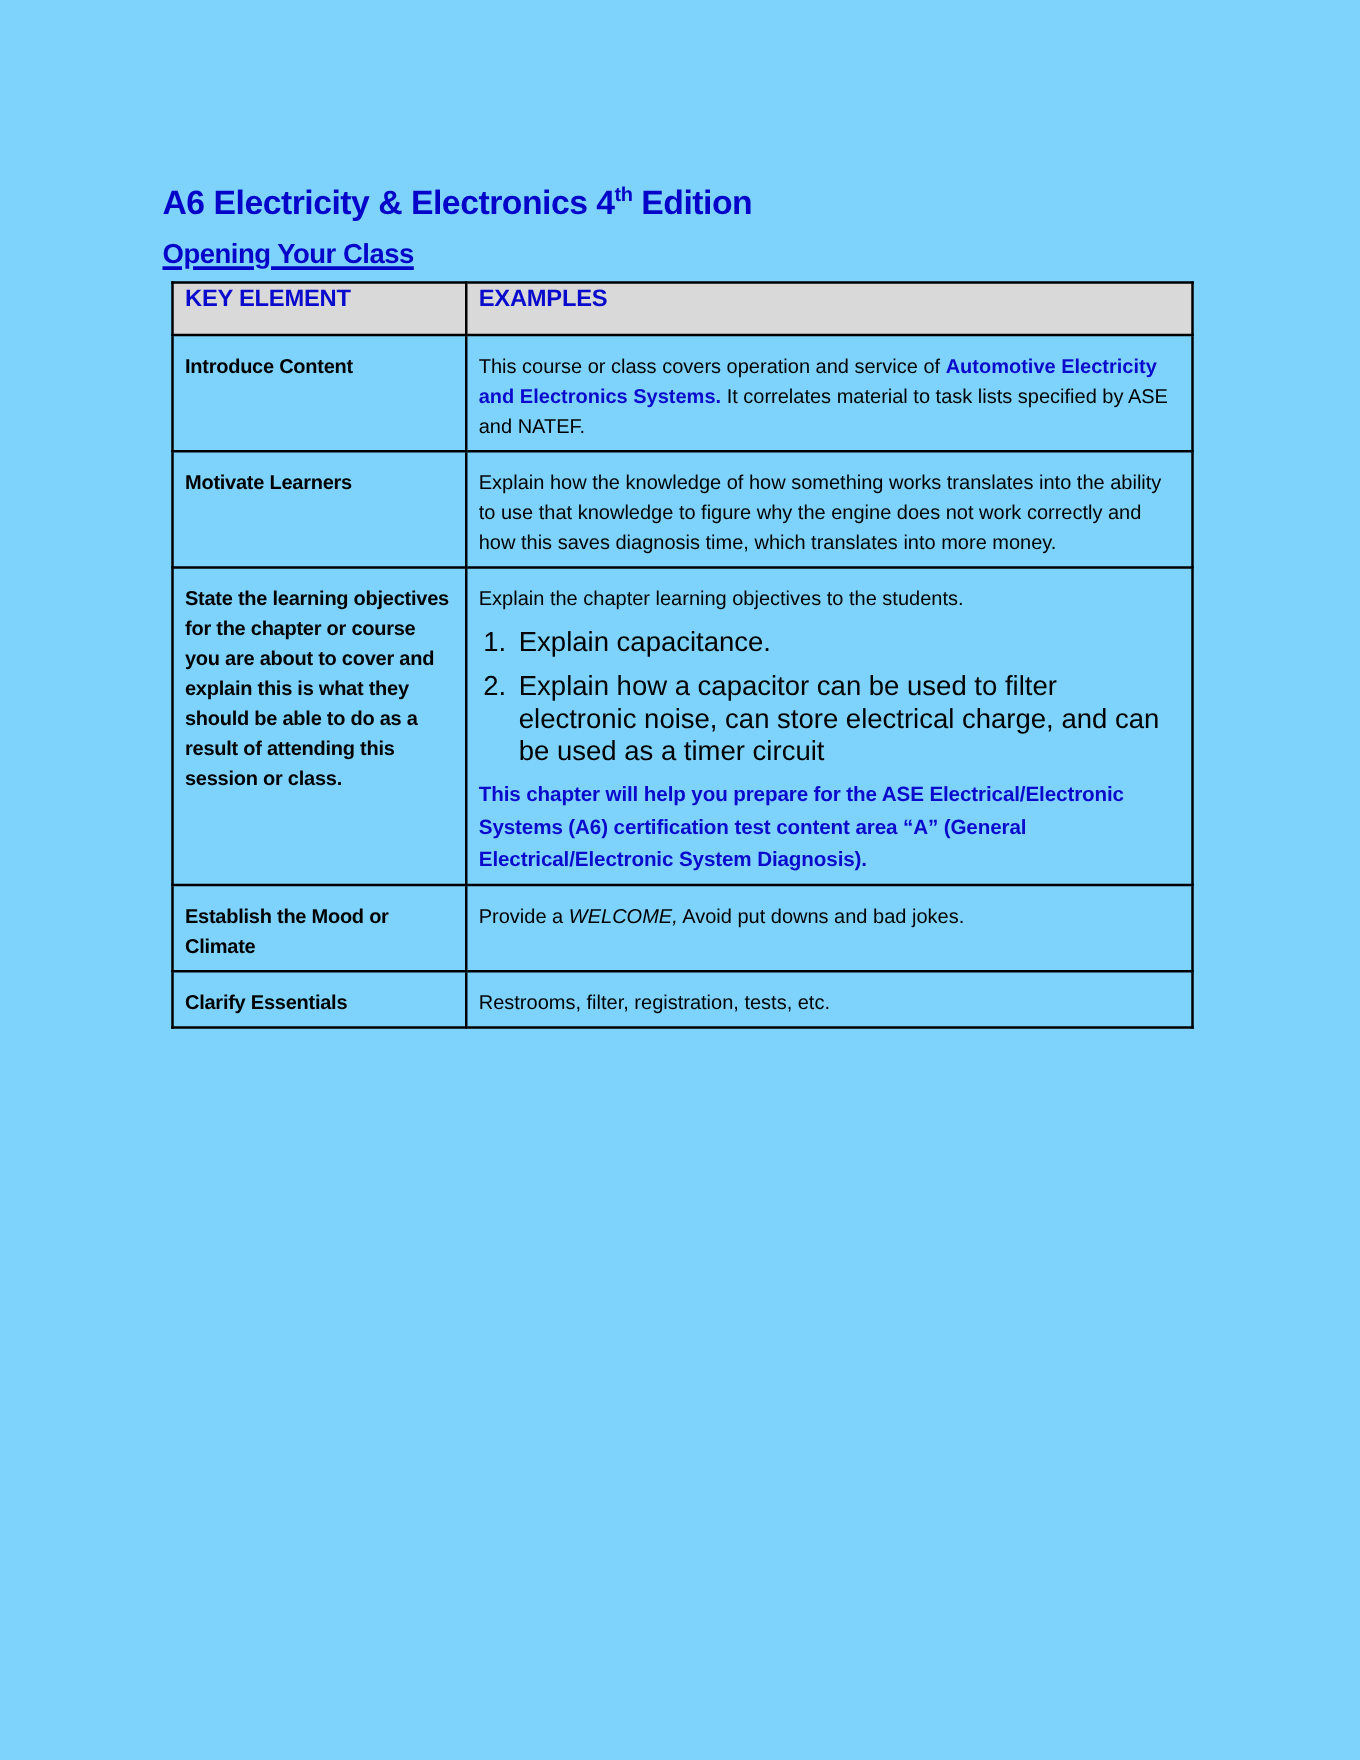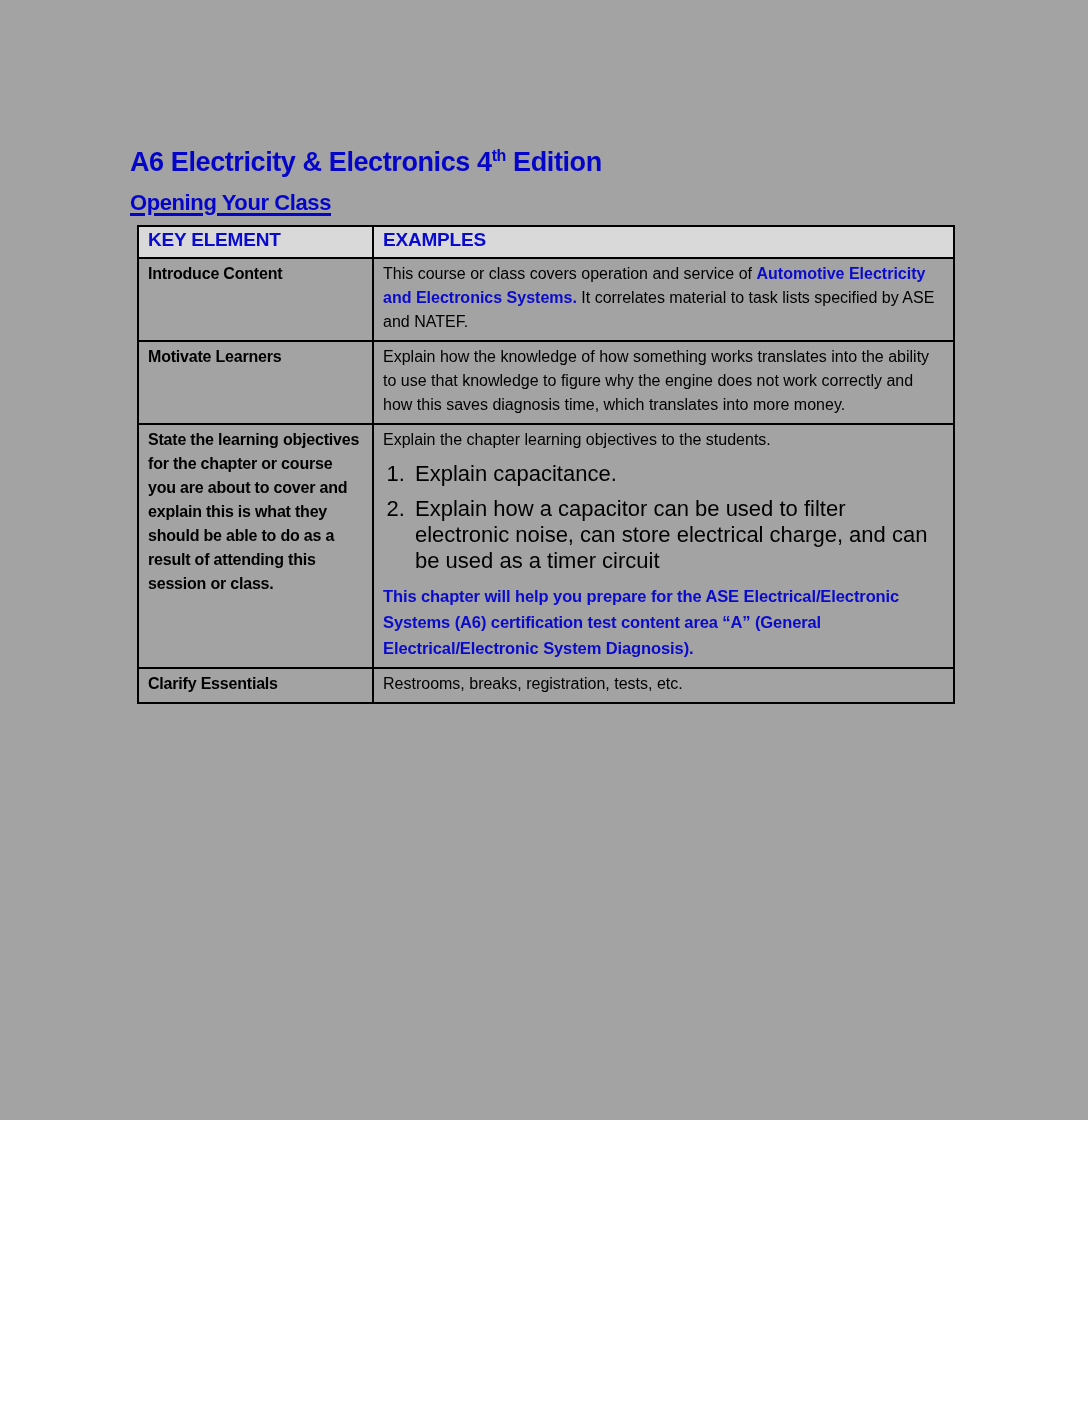--- a/index.html
+++ b/index.html
@@ -4,23 +4,23 @@
 <style>
   * { margin: 0; padding: 0; box-sizing: border-box; }
   html, body { background: #ffffff; }
   body {
     width: 1088px; height: 1408px;
     font-family: "Liberation Sans", sans-serif;
     color: #000000;
     overflow: hidden;
   }
   .page {
-    width: 1088px; height: 1120px;
+    width: 1088px; height: 1408px;
     padding: 146px 133px 0 130px;
-    background: #a3a3a3;
+    background: #7dd3fc;
   }
   .doc-title {
     color: #0505c9;
     font-size: 27px;
     font-weight: bold;
     letter-spacing: -0.4px;
     line-height: 32px;
     margin-bottom: 12px;
     white-space: nowrap;
   }
@@ -58,28 +58,28 @@
     vertical-align: top;
     text-align: left;
   }
   col.key-col { width: 235px; }
   col.example-col { width: 581px; }
   th.header-cell {
     background: #d9d9d9;
     color: #0a0acd;
     font-size: 19px;
     font-weight: bold;
-    padding: 2px 8px 6px 9px;
+    padding: 2px 8px 16px 9px;
     letter-spacing: -0.2px;
     margin-left: 26px;
   }
   td {
     font-size: 16px;
     line-height: 24px;
-    padding: 3px 10px 6px 9px;
+    padding: 13px 10px 6px 9px;
   }
   td.key-cell { font-weight: bold; letter-spacing: -0.2px; }
   .blue-bold { color: #0a0acd; font-weight: bold; }
   .italic-text { font-style: italic; }
   ol.objectives {
     margin: 9px 0 0 3px;
     padding-left: 25px;
   }
   ol.objectives li {
     font-size: 22px;
@@ -134,23 +134,27 @@
         <td>
           <p>Explain the chapter learning objectives to the students.</p>
           <ol class="objectives">
             <li>Explain capacitance.</li>
             <li>Explain how a capacitor can be used to filter electronic noise, can store electrical charge, and can be used as a timer circuit</li>
           </ol>
           <p class="ase-note">This chapter will help you prepare for the ASE Electrical/Electronic Systems (A6) certification test content area “A” (General Electrical/Electronic System Diagnosis).</p>
         </td>
       </tr>
 
+      <tr>
+        <td class="key-cell">Establish the Mood or Climate</td>
+        <td><span>Provide a </span><span class="italic-text">WELCOME,</span><span> Avoid put downs and bad jokes.</span></td>
+      </tr>
 
       <tr>
         <td class="key-cell">Clarify Essentials</td>
-        <td>Restrooms, breaks, registration, tests, etc.</td>
+        <td>Restrooms, filter, registration, tests, etc.</td>
       </tr>
 
 
     </tbody>
   </table>
 
 </div>
 
 </body></html>

